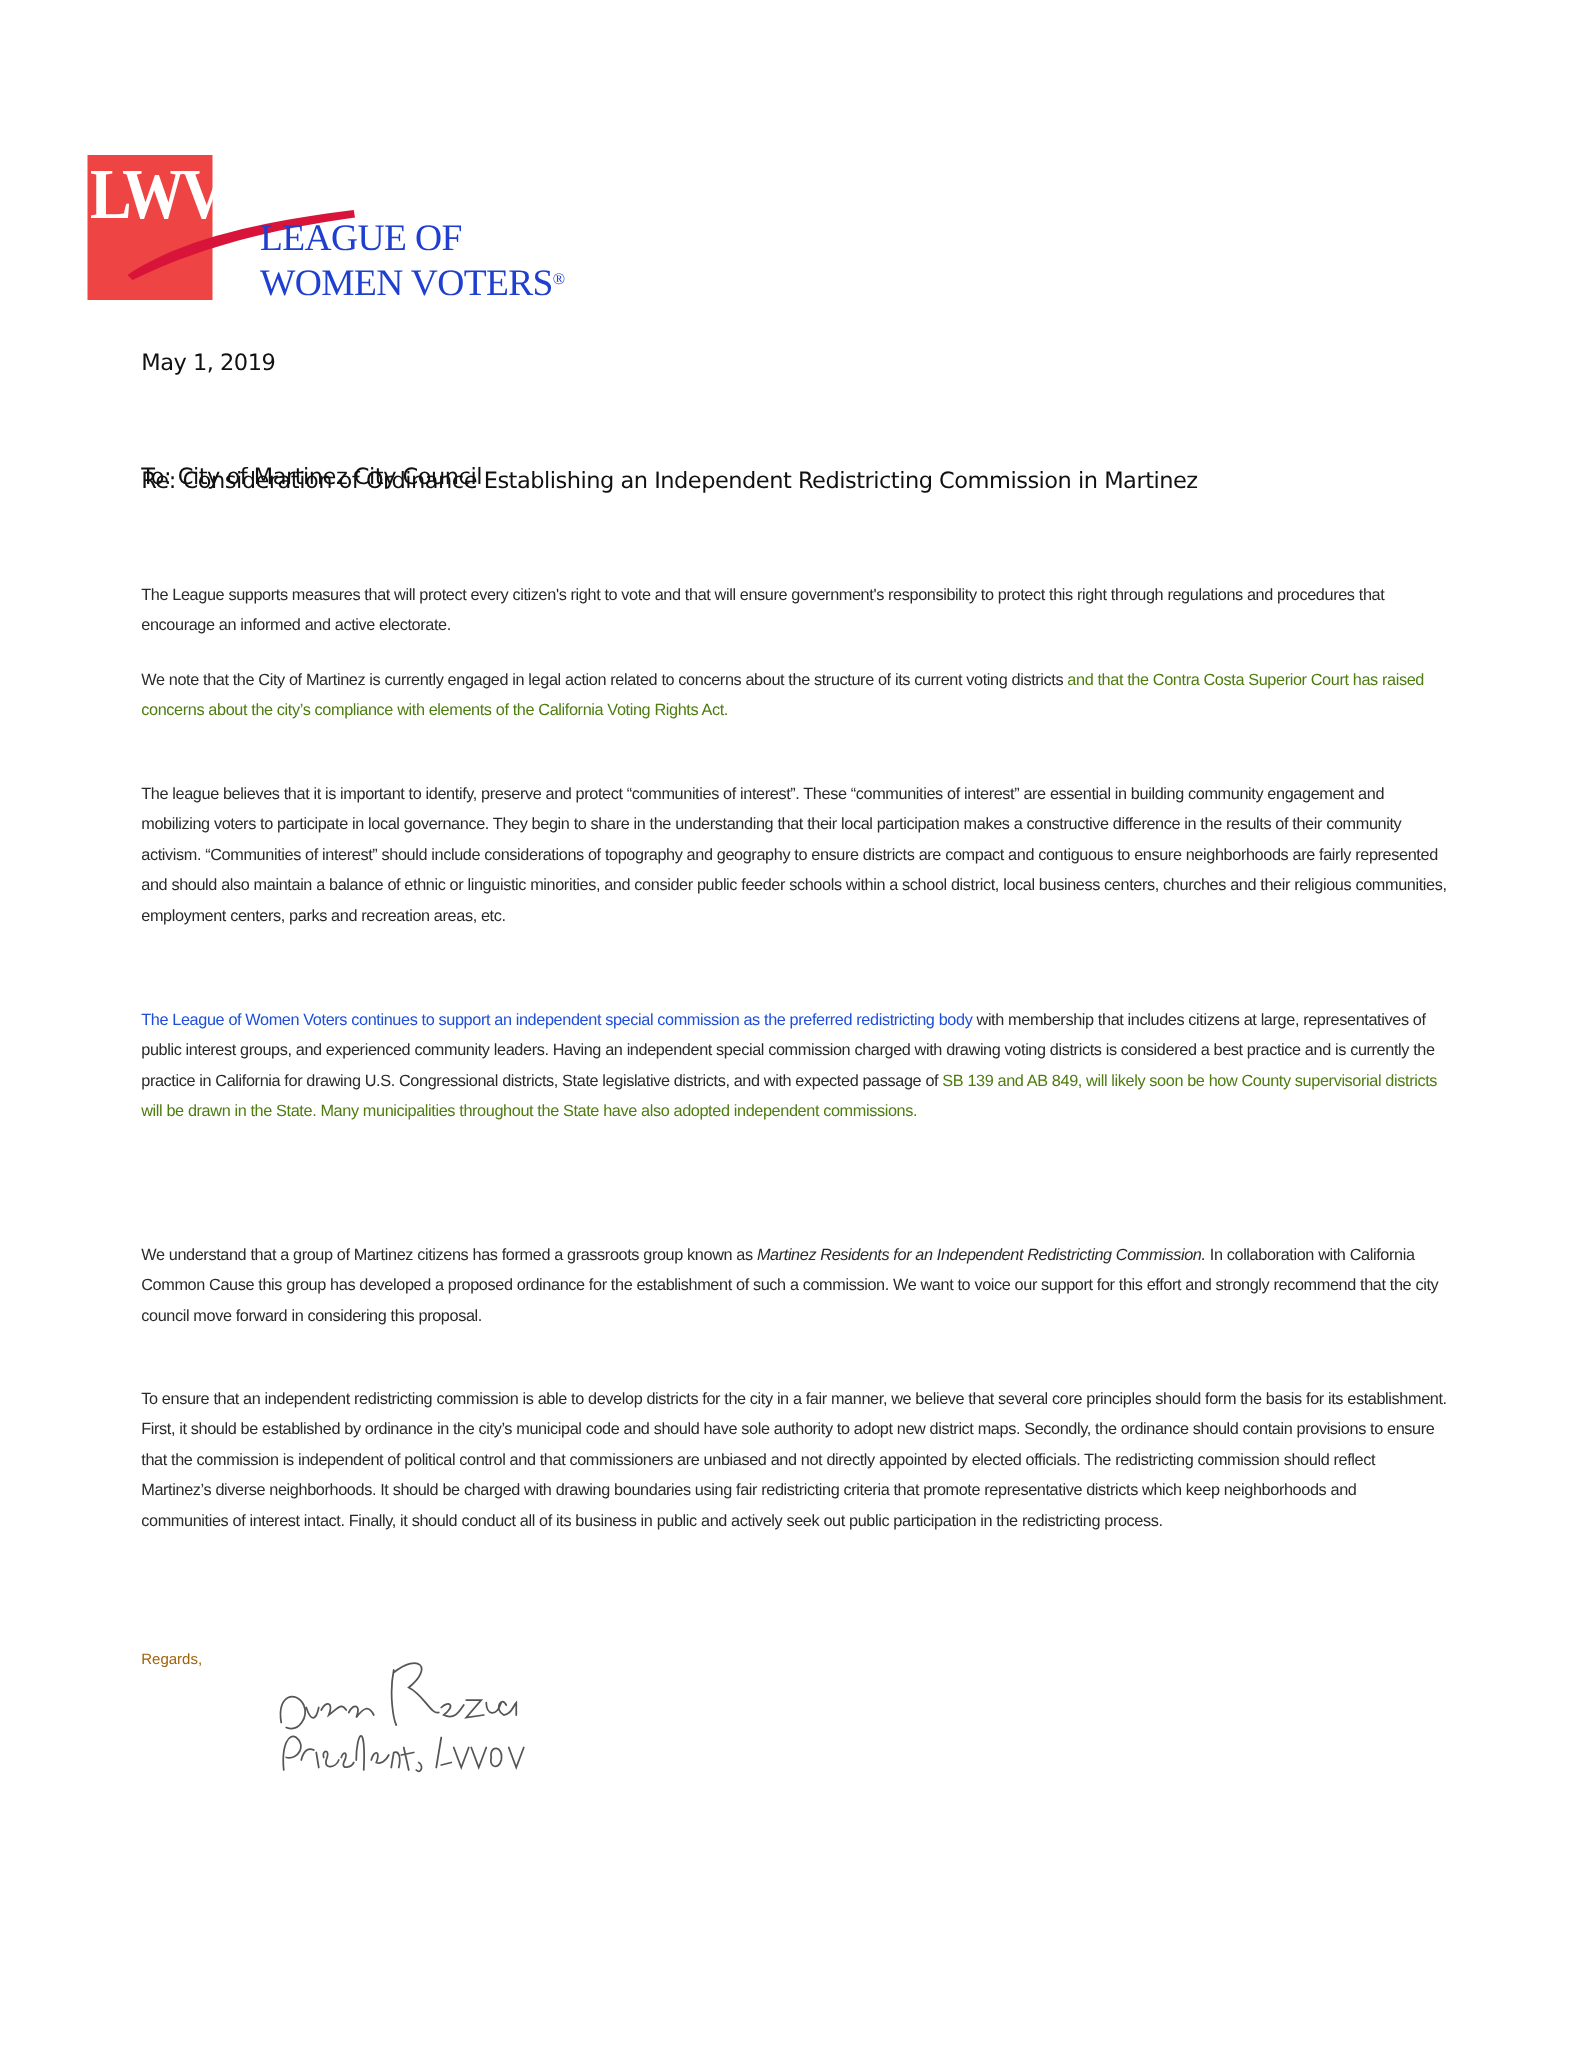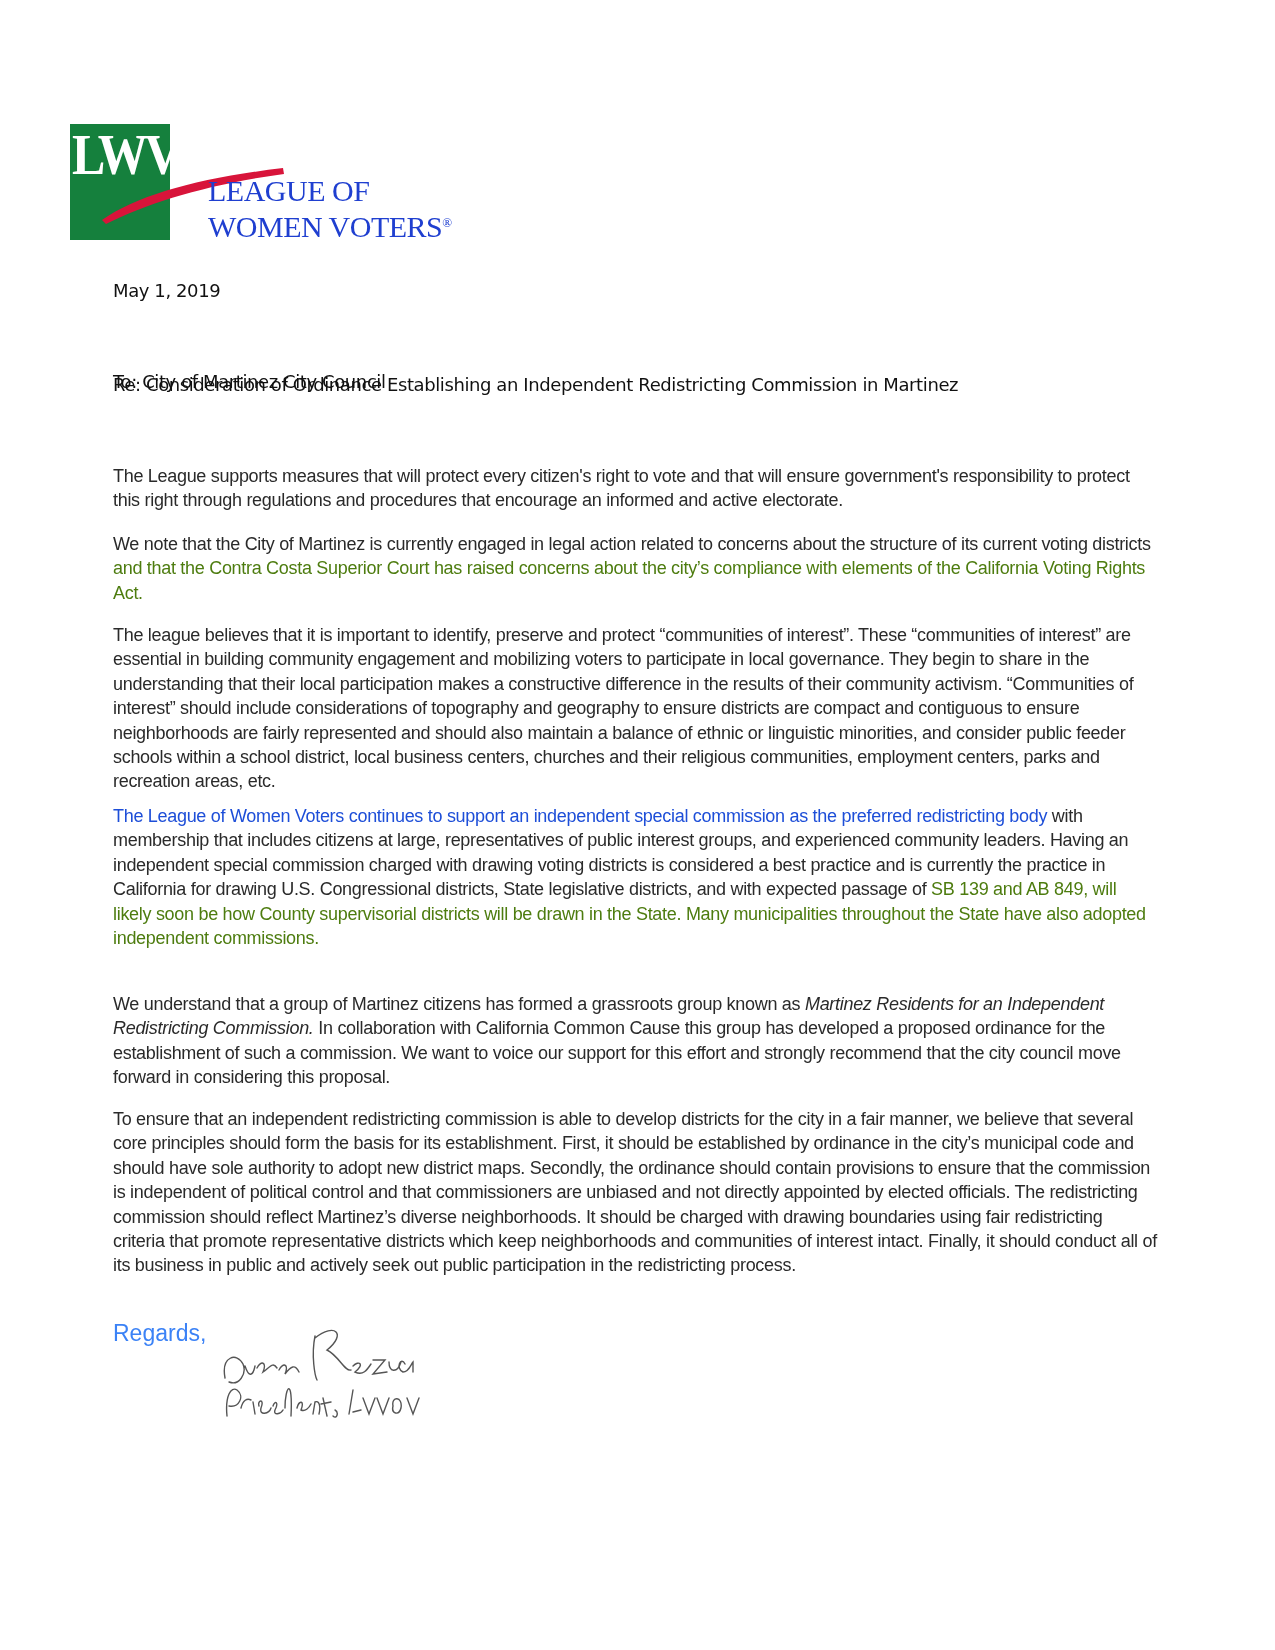--- a/index.html
+++ b/index.html
@@ -1,32 +1,32 @@
 <!DOCTYPE html>
 <html><head>
 <meta charset="utf-8">
 <style>
   html, body { margin: 0; padding: 0; background: #ffffff; }
   body { width: 1275px; height: 1650px; position: relative; overflow: hidden; font-family: "Liberation Sans", sans-serif; color: #1a1a1a; }
   .logo { position: absolute; left: 70px; top: 124px; width: 420px; height: 118px; }
-  .logo-box { position: absolute; left: 0; top: 0; width: 100px; height: 116px; background: #15803d; }
+  .logo-box { position: absolute; left: 0; top: 0; width: 100px; height: 116px; background: #ef4444; }
   .logo-lwv { position: absolute; left: 2px; top: 2px; font-family: "Liberation Serif", serif; font-weight: bold; font-size: 50px; color: #ffffff; letter-spacing: -3px; transform: scaleY(1.15); transform-origin: top left; line-height: 1; }
   .logo-swoosh { position: absolute; left: 30px; top: 40px; width: 185px; height: 60px; }
   .logo-text { position: absolute; left: 138px; font-family: "Liberation Serif", serif; font-weight: normal; color: #1f3fd0; font-size: 30px; letter-spacing: -0.5px; line-height: 1; }
   .logo-line1 { top: 52px; }
   .logo-line2 { top: 88px; }
   .logo-reg { font-size: 13px; vertical-align: top; position: relative; top: 4px; }
   .header-line { position: absolute; left: 113px; font-family: "DejaVu Sans", sans-serif; font-size: 18px; color: #111; letter-spacing: -0.4px; }
-  .body-text { position: absolute; left: 113px; width: 1045px; font-family: "Liberation Sans", sans-serif; font-size: 18px; line-height: 24.4px; color: #2a2a2a; letter-spacing: -0.3px; }
+  .body-text { position: absolute; left: 113px; width: 1045px; font-family: "Liberation Sans", sans-serif; font-size: 13px; line-height: 24.4px; color: #2a2a2a; letter-spacing: -0.3px; }
   .body-text p { margin: 0; }
   .em-brown { color: #1d4ed8; font-weight: normal; }
   .dark { color: #4d7c0f; }
   .it { font-style: italic; }
   .signature { position: absolute; left: 215px; top: 1316px; width: 300px; height: 110px; }
-  .regards { position: absolute; left: 113px; top: 1320px; font-size: 23px; color: #3b82f6; font-family: "Liberation Sans", sans-serif; }
+  .regards { position: absolute; left: 113px; top: 1320px; font-size: 12px; color: #a16207; font-family: "Liberation Sans", sans-serif; }
 </style>
 </head>
 <body>
 
 <div class="logo">
   <div class="logo-box">
     <div class="logo-lwv">LWV</div>
   </div>
   <svg class="logo-swoosh" viewBox="0 0 185 60">
     <path d="M2,56 C40,30 100,14 183,4 L184,10 C110,20 50,38 6,60 Z" fill="#d8143a"></path>

